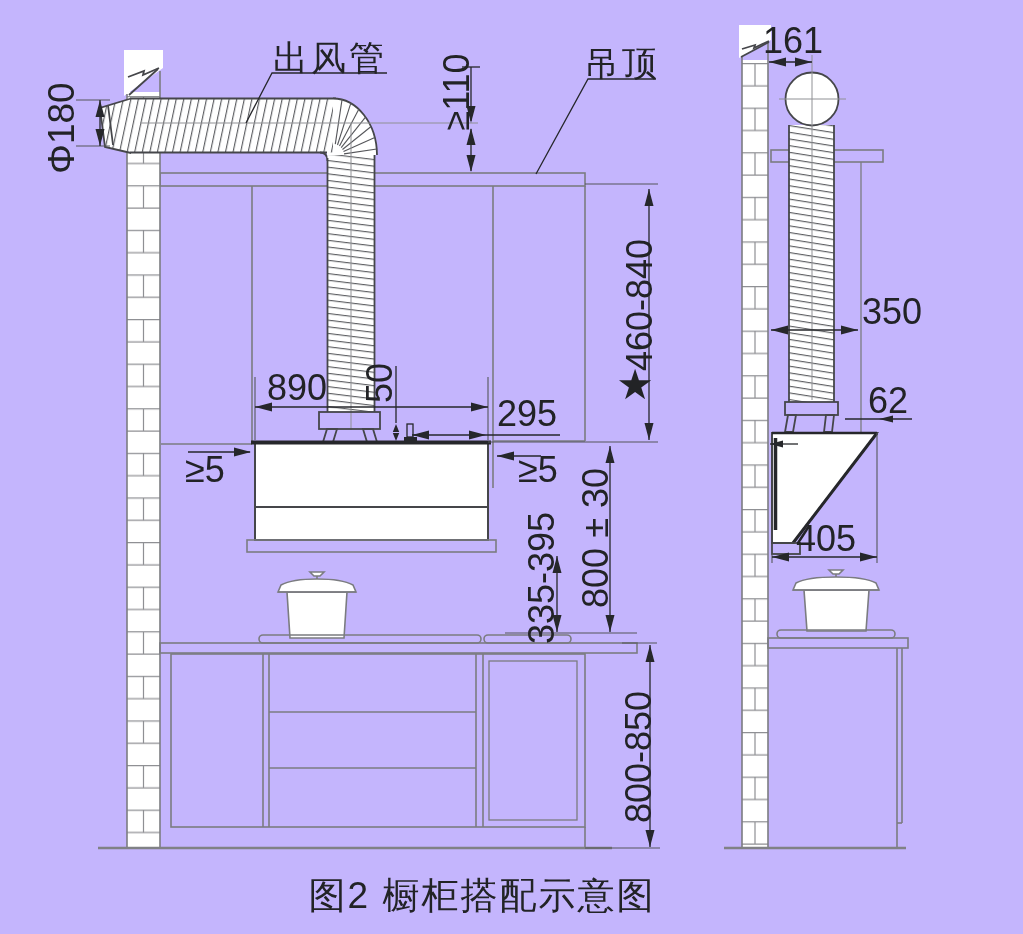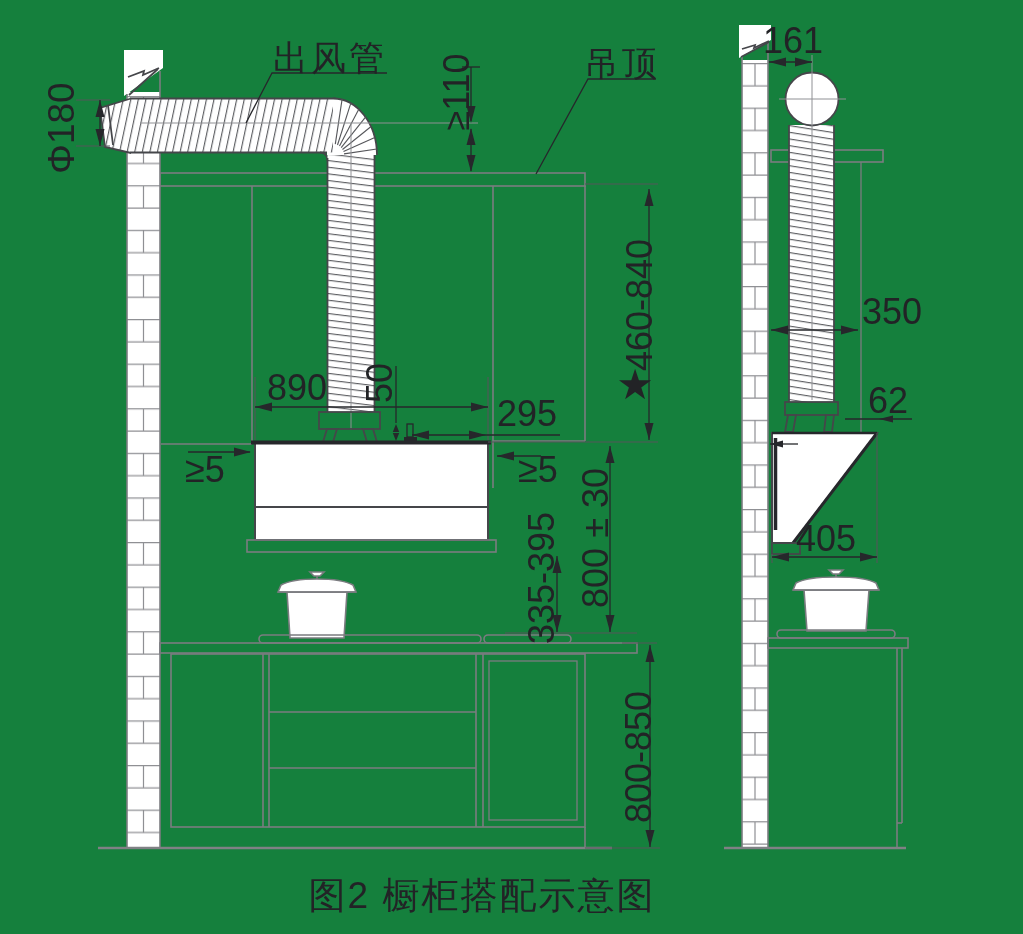--- a/index.html
+++ b/index.html
@@ -1,16 +1,16 @@
 <!DOCTYPE html>
 <html><head>
 <meta charset="utf-8">
 <style>
   html,body{margin:0;padding:0;background:#fff;}
-  .stage{position:relative;width:1023px;height:934px;background:#15803d;overflow:hidden;
+  .stage{position:relative;width:1023px;height:934px;background:#c4b5fd;overflow:hidden;
          font-family:"Liberation Sans","DejaVu Sans",sans-serif;}
   svg{display:block}
   svg text{fill:#222326;font-family:"Liberation Sans","DejaVu Sans",sans-serif;}
   .dimtxt{font-size:36px;}
   .cjk{font-size:35px;letter-spacing:3px;}
   .cap{font-size:37px;letter-spacing:2px;}
   .phi{font-size:37px;}
   .star{font-size:42px;}
   .ln{stroke:#7b7c80;stroke-width:1.6;fill:none;}
   .lnw{stroke:#7b7c80;stroke-width:1.3;fill:none;}

